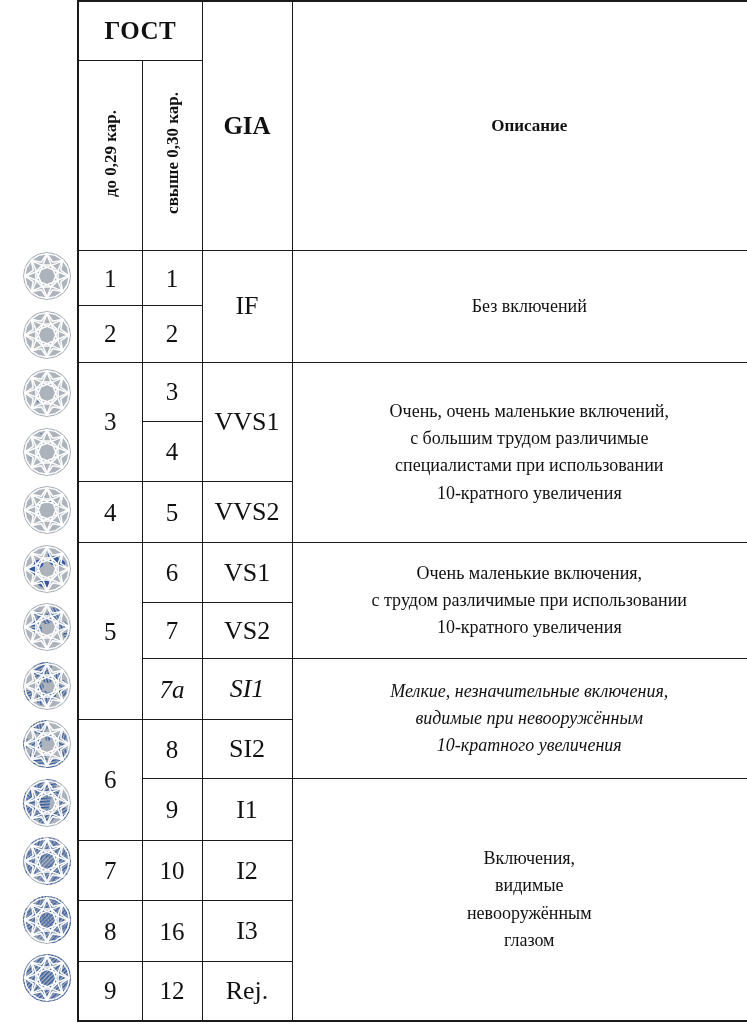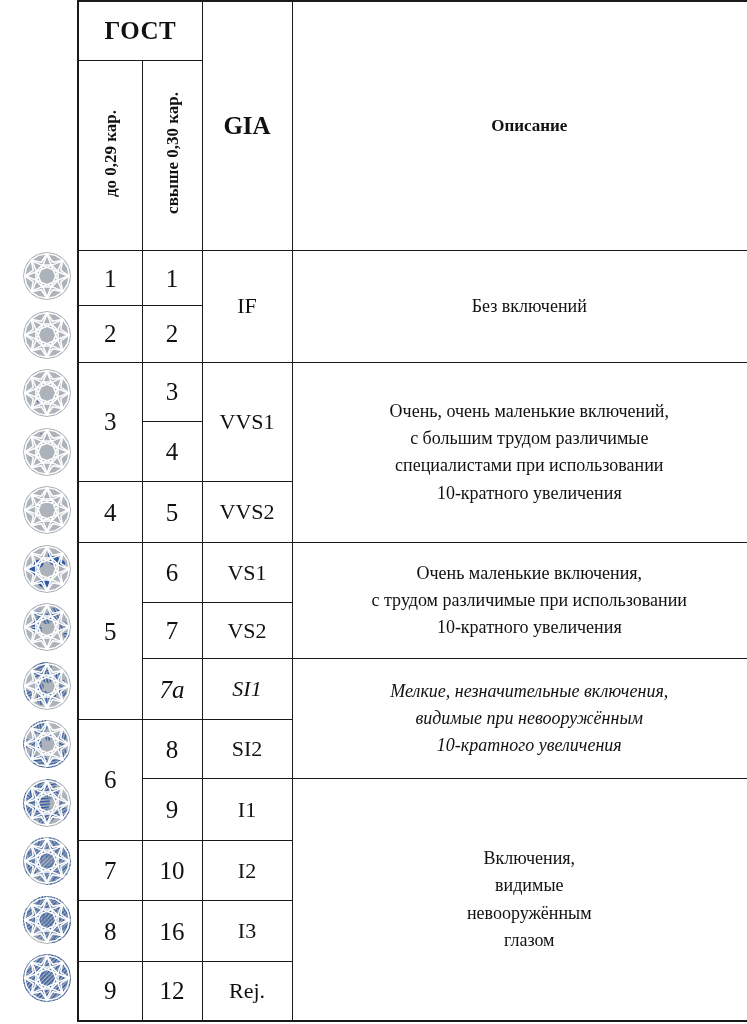--- a/index.html
+++ b/index.html
@@ -62,21 +62,21 @@
     writing-mode:vertical-rl;
     transform:rotate(180deg);
     display:inline-block;
     line-height:1;
   }
   .gia-title{font-size:25px;font-weight:bold;}
   .desc-title{font-size:17px;font-weight:bold;}
 
   
   .num{font-size:25px;line-height:1;}
-  .gia{font-size:22px;line-height:1;}
+  .gia{font-size:26px;line-height:1;}
   .desc{
     font-size:18px;
     line-height:1.52;
     padding:6px 10px;
   }
   .desc span{display:block;}
 </style>
 </head>
 <body>
 

